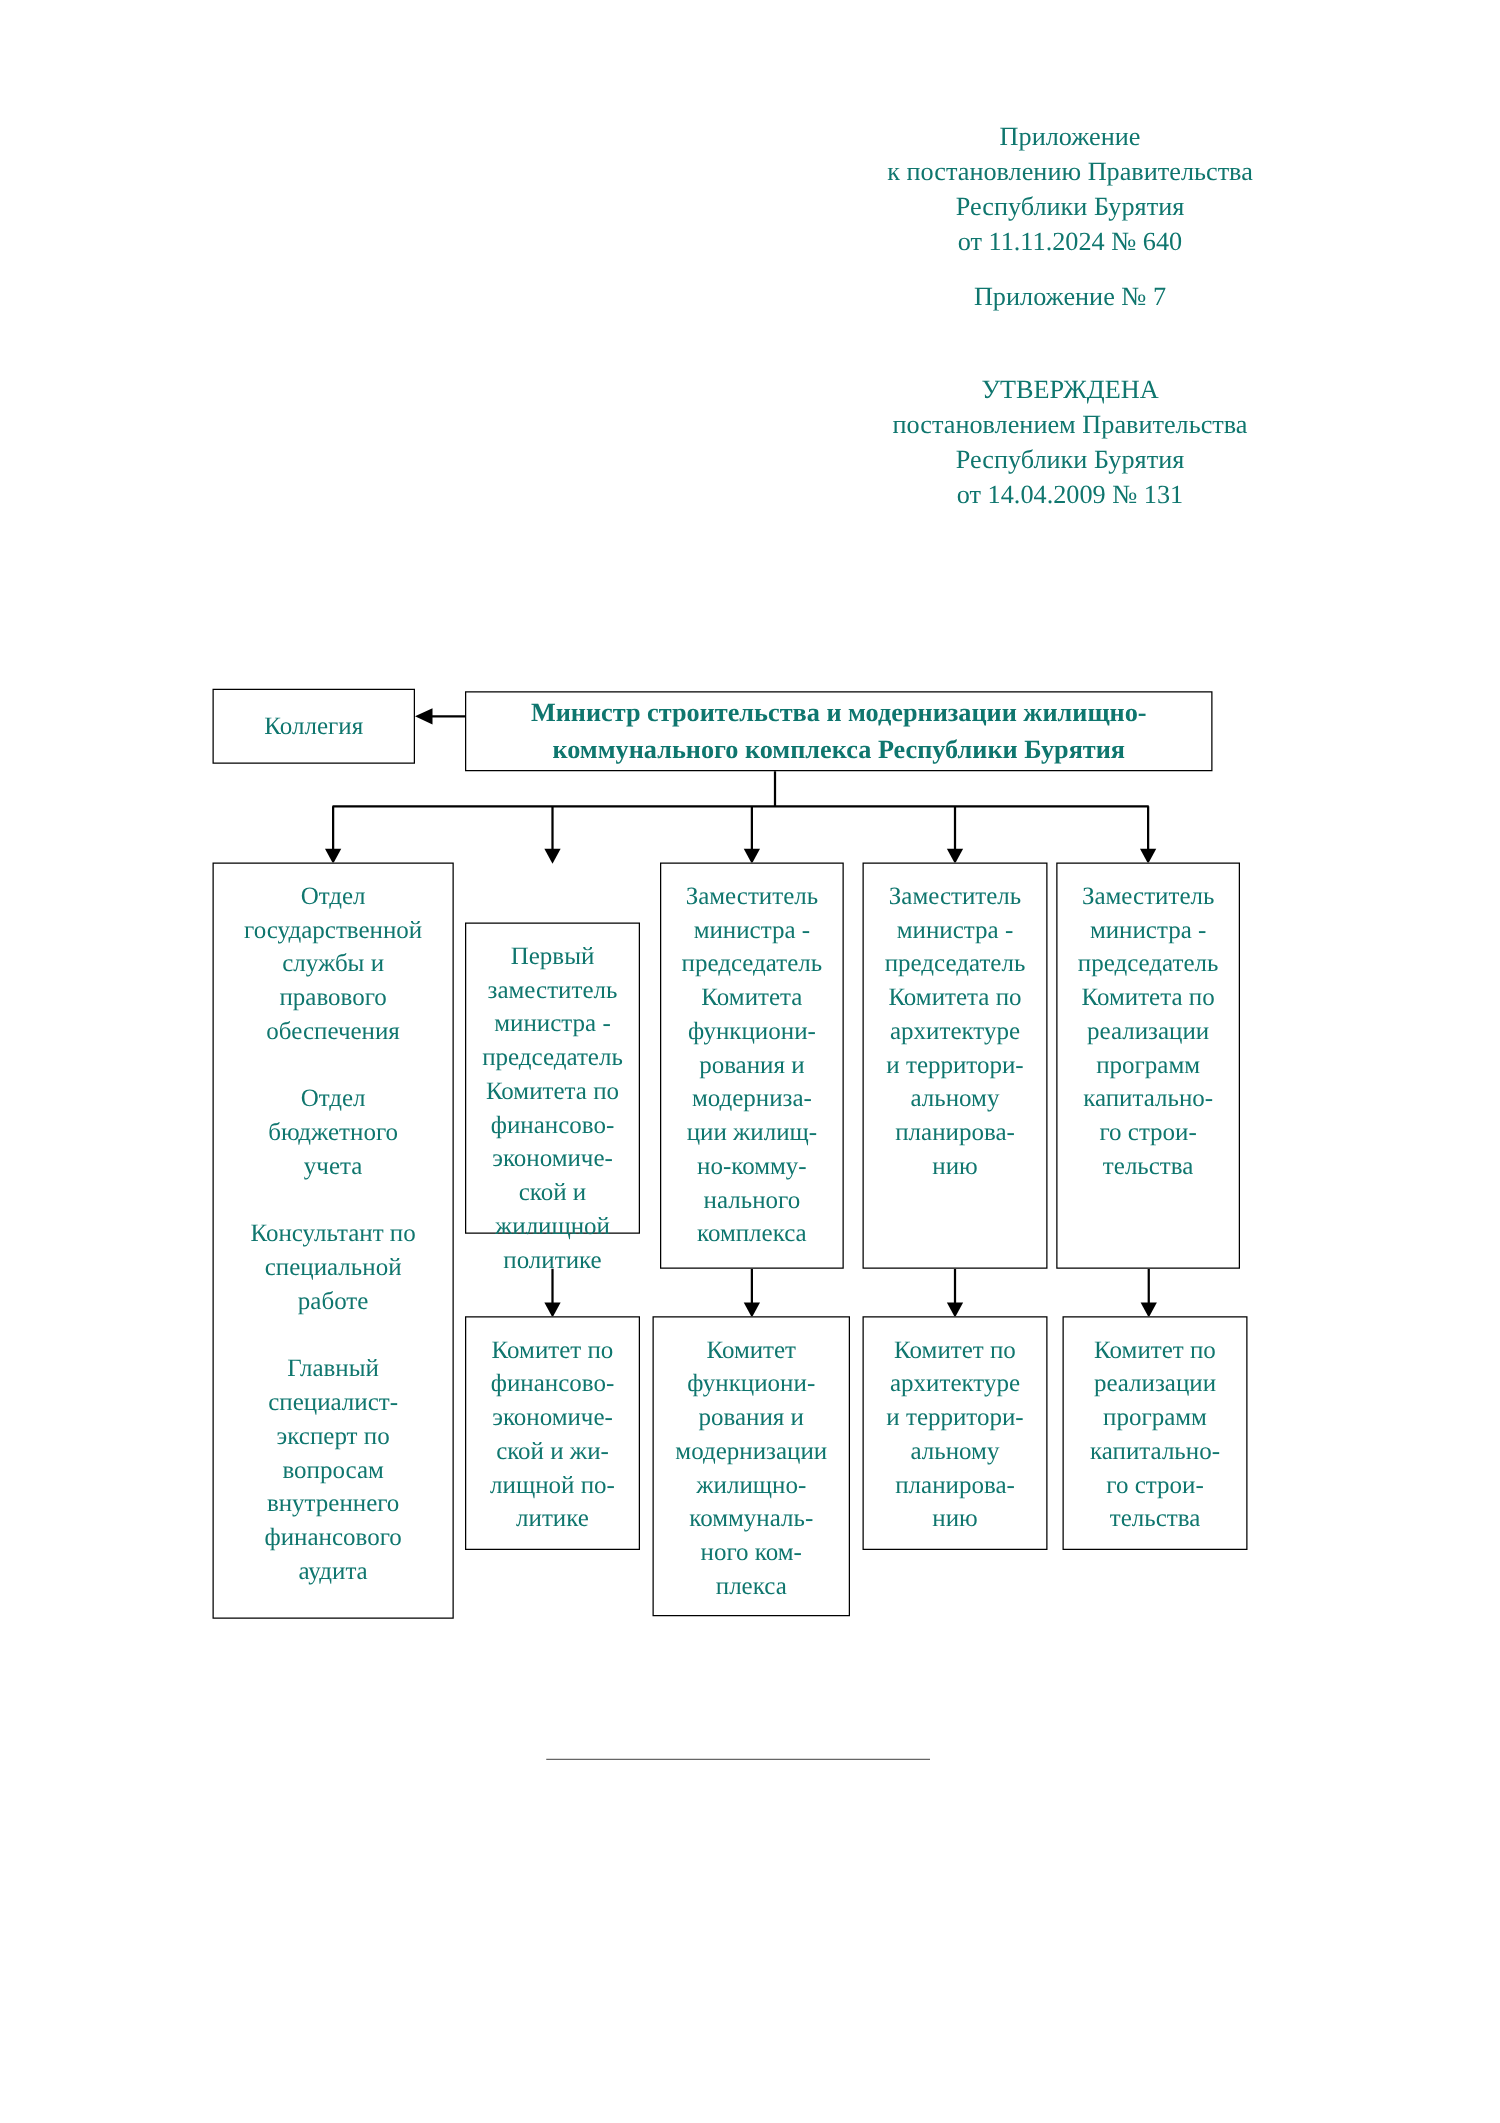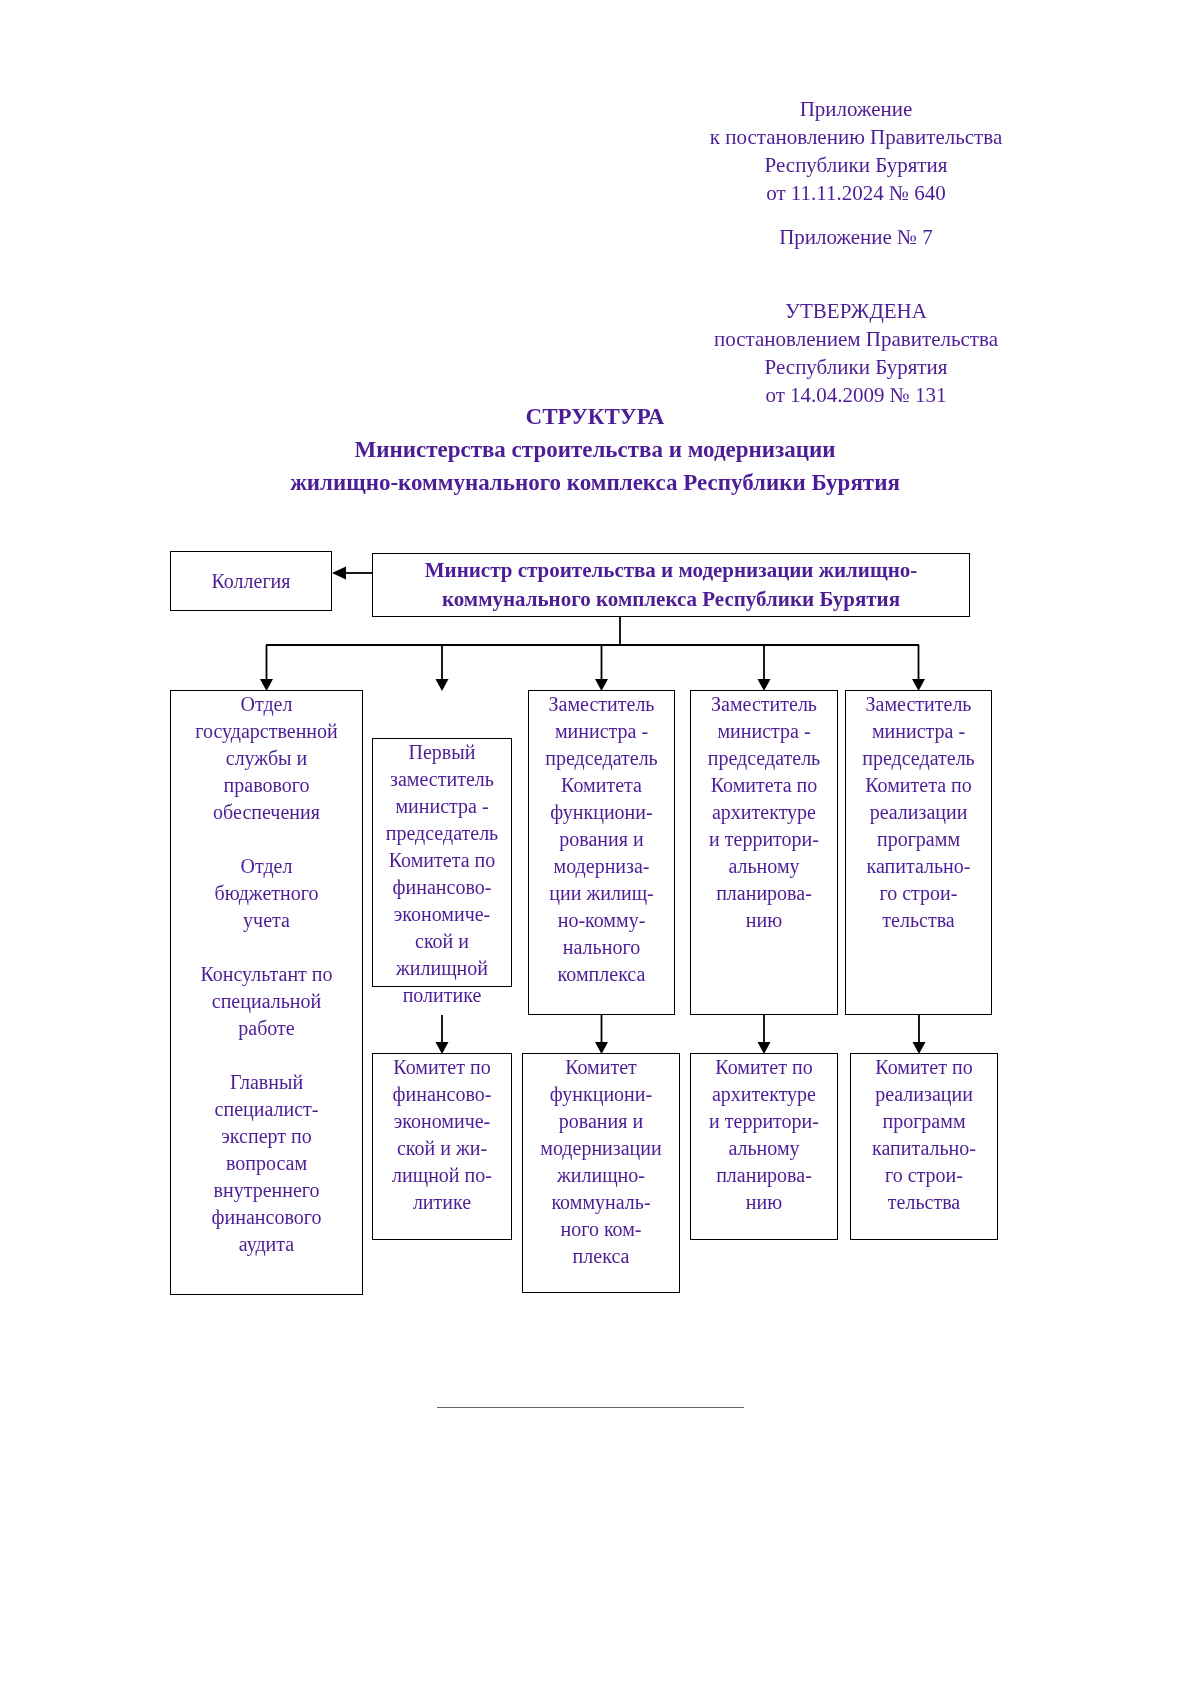--- a/index.html
+++ b/index.html
@@ -2,21 +2,21 @@
 <html lang="ru"><head>
 <meta charset="utf-8">
 <title>Структура Министерства</title>
 <style>
   html, body { margin: 0; padding: 0; background: #ffffff; }
   .page {
     position: relative;
     width: 1200px;
     height: 1698px;
     background: #ffffff;
-    color: #4c1d95;
+    color: #0f766e;
     font-family: "Liberation Serif", "DejaVu Serif", serif;
     overflow: hidden;
     border-radius: 22px;
   }
   .textblock {
     position: absolute;
     white-space: pre-line;
     text-align: center;
     font-size: 21px;
     line-height: 28px;
@@ -40,21 +40,21 @@
     white-space: pre-line;
     font-size: 20px;
     line-height: 27px;
   }
   .box.vcenter {
     display: flex;
     align-items: center;
     justify-content: center;
     margin-top: 10px;
   }
-  .box.topalign { }
+  .box.topalign { padding-top: 13px; }
   .minister-box { font-size: 21px; line-height: 29px; }
   .connectors {
     position: absolute;
     left: 0; top: 0;
     width: 1200px; height: 1698px;
     pointer-events: none;
   }
   .connectors line { stroke: #000000; stroke-width: 1.8; }
   .connectors polygon { fill: #000000; stroke: none; }
   .footnote-line {
@@ -76,23 +76,20 @@
 Республики Бурятия
 от 11.11.2024 № 640</div>
 
   <div class="textblock" style="left:600px; top:223px; width:512px;">Приложение № 7</div>
 
   <div class="textblock" style="left:600px; top:265px; width:512px;margin-top:32px;">УТВЕРЖДЕНА
 постановлением Правительства
 Республики Бурятия
 от 14.04.2009 № 131</div>
 
-  <div class="doc-title" style="top:400px;">СТРУКТУРА
-Министерства строительства и модернизации
-жилищно-коммунального комплекса Республики Бурятия</div>
 
   <svg class="connectors" viewBox="0 0 1200 1698" xmlns="http://www.w3.org/2000/svg">
 
     <g>
       <line x1="372" y1="573" x2="343" y2="573"></line>
       <polygon points="332,573 346,566.5 346,579.5"></polygon>
     </g>
 
     <g>
       <line x1="620" y1="607" x2="620" y2="645"></line>

